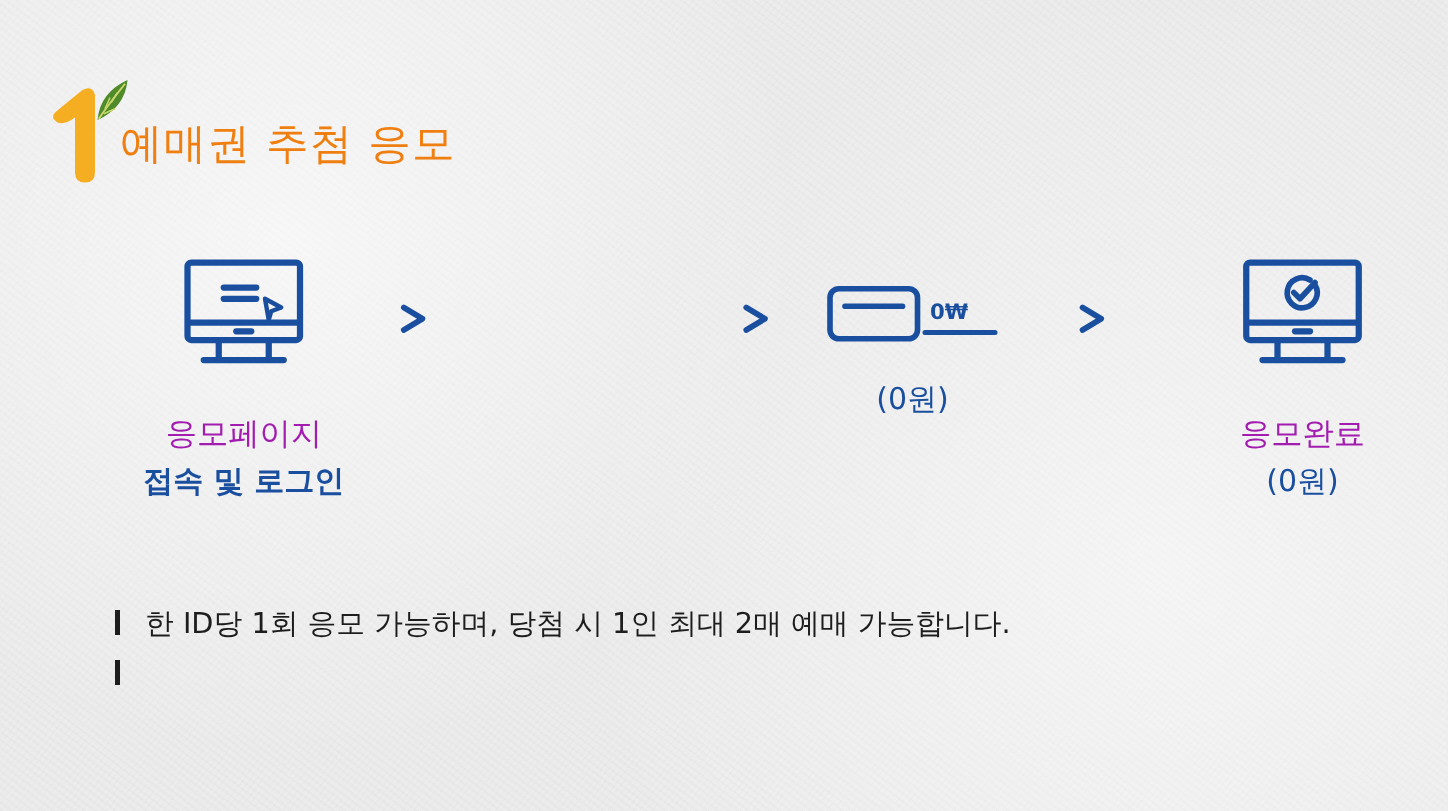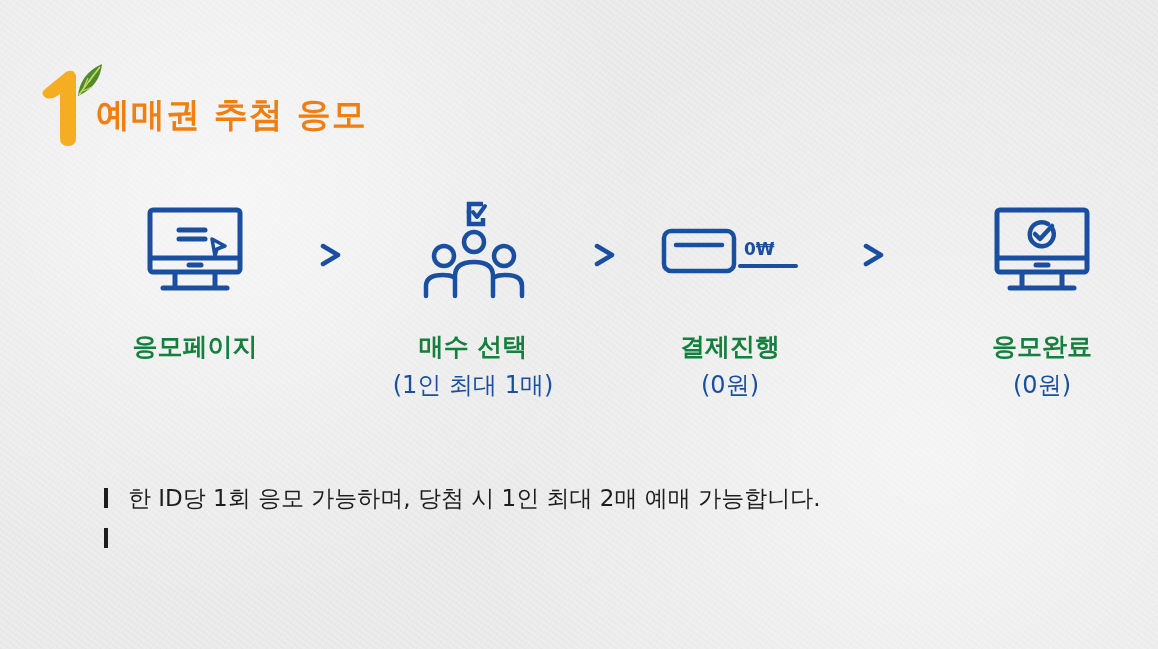--- a/index.html
+++ b/index.html
@@ -10,33 +10,33 @@
         radial-gradient(circle at 20% 30%, rgba(255,255,255,0.6) 0, rgba(255,255,255,0) 40%),
         radial-gradient(circle at 80% 70%, rgba(255,255,255,0.5) 0, rgba(255,255,255,0) 45%),
         repeating-linear-gradient(37deg, rgba(0,0,0,0.015) 0 2px, rgba(255,255,255,0.02) 2px 5px),
         repeating-linear-gradient(-53deg, rgba(0,0,0,0.012) 0 1px, rgba(255,255,255,0.02) 1px 4px);
       font-family: "DejaVu Sans", "Liberation Sans", sans-serif;
     }
     .header { position: absolute; left: 36px; top: 60px; height: 90px; }
     .num-badge { position: absolute; left: 0; top: 0; width: 70px; height: 88px; }
     .title {
       position: absolute; left: 60px; top: 32px; white-space: nowrap;
-      font-size: 34px; font-weight: bold; color: #f07f12; letter-spacing: 1px;
+      font-size: 34px; font-weight: normal; color: #f07f12; letter-spacing: 1px;
     }
     .steps { position: absolute; left: 0; top: 200px; width: 1158px; height: 220px; }
     .step { position: absolute; top: 0; width: 220px; text-align: center; }
     .step-icon { width: 220px; height: 100px; display: flex; align-items: center; justify-content: center; }
     .step-label {
-      margin-top: 28px; font-size: 25px; font-weight: bold; color: #15803d; line-height: 38px;
+      margin-top: 28px; font-size: 25px; font-weight: normal; color: #a21caf; line-height: 38px;
       white-space: nowrap;
     }
     .step-sub { font-size: 24px; color: #1a4fa0; line-height: 38px; white-space: nowrap; }
     .step-sub.bold { font-weight: bold; }
     .arrow { position: absolute; top: 40px; width: 30px; height: 30px; }
-    .notes { position: absolute; left: 104px; top: 478px; }
+    .notes { position: absolute; left: 92px; top: 478px; }
     .note { display: flex; align-items: center; height: 40px; font-size: 23px; color: #1d1d1d; white-space: nowrap; }
     .note-bar { width: 4px; height: 20px; background: #1d1d1d; margin-right: 20px; }
   </style>
 </head>
 <body>
 
 <div class="header">
   <svg class="num-badge" viewBox="0 0 70 88">
     <path d="M8 30 Q20 20 30 12 Q38 8 40 16 L40 78 Q40 86 32 86 Q24 86 24 78 L24 34 Q16 40 10 38 Q4 34 8 30 Z" fill="#f5ae22"></path>
     <path d="M42 36 Q44 14 66 4 Q64 26 42 36 Z" fill="#4f8a2b"></path>
@@ -56,58 +56,41 @@
         <line x1="44" y1="61" x2="56" y2="61" stroke="#1a4fa0" stroke-width="5" stroke-linecap="round"></line>
         <line x1="30" y1="70" x2="30" y2="82" stroke="#1a4fa0" stroke-width="5"></line>
         <line x1="70" y1="70" x2="70" y2="82" stroke="#1a4fa0" stroke-width="5"></line>
         <line x1="18" y1="84" x2="82" y2="84" stroke="#1a4fa0" stroke-width="5" stroke-linecap="round"></line>
         <line x1="34" y1="26" x2="60" y2="26" stroke="#1a4fa0" stroke-width="5" stroke-linecap="round"></line>
         <line x1="34" y1="35" x2="60" y2="35" stroke="#1a4fa0" stroke-width="5" stroke-linecap="round"></line>
         <path d="M67 35 L80 42 L72 45 L70 52 Z" fill="none" stroke="#1a4fa0" stroke-width="3.5" stroke-linejoin="round"></path>
       </svg>
     </div>
     <div class="step-label">응모페이지</div>
+    <div class="step-sub bold">접속 및 로그인</div>
   </div>
 
   <svg class="arrow" style="left:316px;" viewBox="0 0 30 30">
     <polyline points="7,6 22,15 7,24" fill="none" stroke="#1a4fa0" stroke-width="4.5" stroke-linecap="round" stroke-linejoin="round"></polyline>
   </svg>
 
-  <div class="step" style="left:363px;">
-    <div class="step-icon">
-      <svg width="120" height="100" viewBox="0 0 120 100">
-        <path d="M56 14 L56 4 L70 4" fill="none" stroke="#1a4fa0" stroke-width="4.5"></path>
-        <path d="M56 10 L56 24 L70 24 L70 18" fill="none" stroke="#1a4fa0" stroke-width="4.5"></path>
-        <path d="M60 12 L64 17 L72 6" fill="none" stroke="#1a4fa0" stroke-width="4" stroke-linecap="round" stroke-linejoin="round"></path>
-        <circle cx="61" cy="42" r="10" fill="none" stroke="#1a4fa0" stroke-width="4.5"></circle>
-        <circle cx="31" cy="56" r="10" fill="none" stroke="#1a4fa0" stroke-width="4.5"></circle>
-        <circle cx="91" cy="56" r="10" fill="none" stroke="#1a4fa0" stroke-width="4.5"></circle>
-        <path d="M42 96 L42 76 Q42 62 61 62 Q80 62 80 76 L80 96" fill="none" stroke="#1a4fa0" stroke-width="4.5" stroke-linecap="round"></path>
-        <path d="M13 96 L13 86 Q13 75 30 75 Q37 75 40 77" fill="none" stroke="#1a4fa0" stroke-width="4.5" stroke-linecap="round"></path>
-        <path d="M109 96 L109 86 Q109 75 92 75 Q85 75 82 77" fill="none" stroke="#1a4fa0" stroke-width="4.5" stroke-linecap="round"></path>
-      </svg>
-    </div>
-    <div class="step-label">매수 선택</div>
-    <div class="step-sub">(1인 최대 1매)</div>
-  </div>
 
   <svg class="arrow" style="left:590px;" viewBox="0 0 30 30">
     <polyline points="7,6 22,15 7,24" fill="none" stroke="#1a4fa0" stroke-width="4.5" stroke-linecap="round" stroke-linejoin="round"></polyline>
   </svg>
 
   <div class="step" style="left:620px;">
     <div class="step-icon">
       <svg width="140" height="50" viewBox="0 0 140 50">
         <rect x="4" y="6" width="70" height="40" rx="7" fill="none" stroke="#1a4fa0" stroke-width="4.5"></rect>
         <line x1="16" y1="20" x2="62" y2="20" stroke="#1a4fa0" stroke-width="4.5" stroke-linecap="round"></line>
         <text x="84" y="30" font-family="DejaVu Sans, sans-serif" font-weight="bold" font-size="17" fill="#1a4fa0">0₩</text>
         <line x1="80" y1="41" x2="136" y2="41" stroke="#1a4fa0" stroke-width="4" stroke-linecap="round"></line>
       </svg>
     </div>
-    <div class="step-label">결제진행</div>
     <div class="step-sub">(0원)</div>
   </div>
 
   <svg class="arrow" style="left:859px;" viewBox="0 0 30 30">
     <polyline points="7,6 22,15 7,24" fill="none" stroke="#1a4fa0" stroke-width="4.5" stroke-linecap="round" stroke-linejoin="round"></polyline>
   </svg>
 
   <div class="step" style="left:932px;">
     <div class="step-icon">
       <svg width="100" height="92" viewBox="0 0 100 92">

